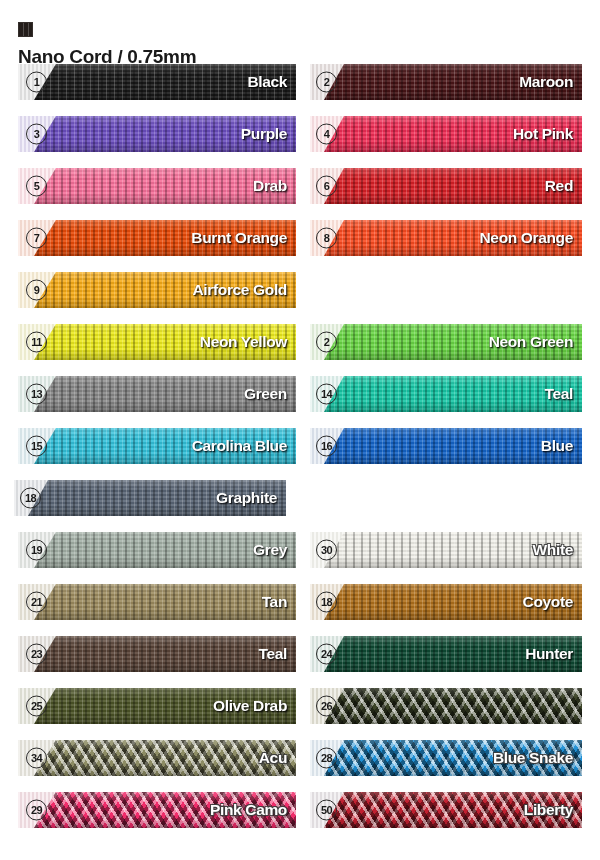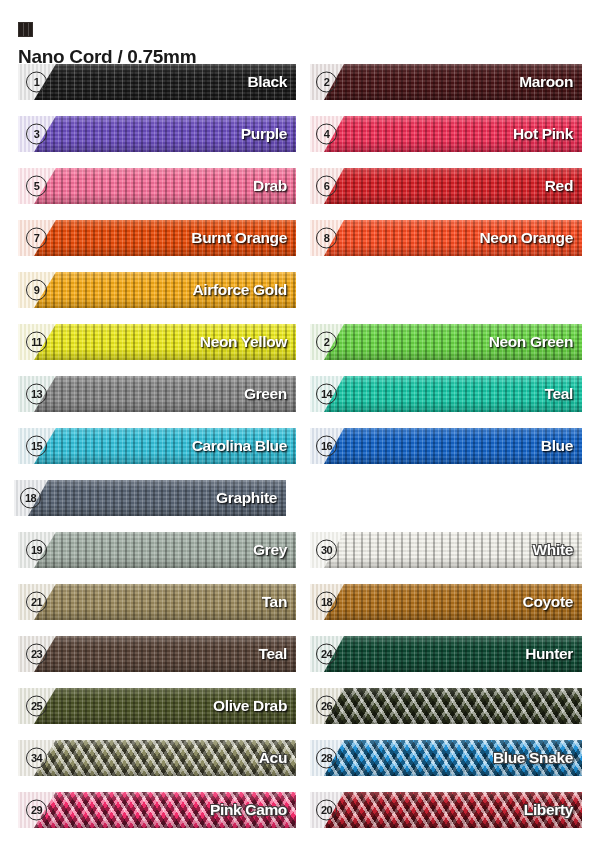--- a/index.html
+++ b/index.html
@@ -538,17 +538,17 @@
       </div>
       <div class="cell right">
         <div class="pale" style="background: rgb(231, 227, 230);">
           <div class="palestripes"></div>
         </div>
         <div class="swatch braid">
           <div class="base" style="background: rgb(192, 32, 48);"></div>
           <div class="tex"></div>
           <div class="shade"></div>
         </div>
-        <div class="badge">20</div>
+        <div class="badge">50</div>
         <div class="cname outlined">Liberty</div>
       </div>
     </div>
   </div>
 
 </body></html>

